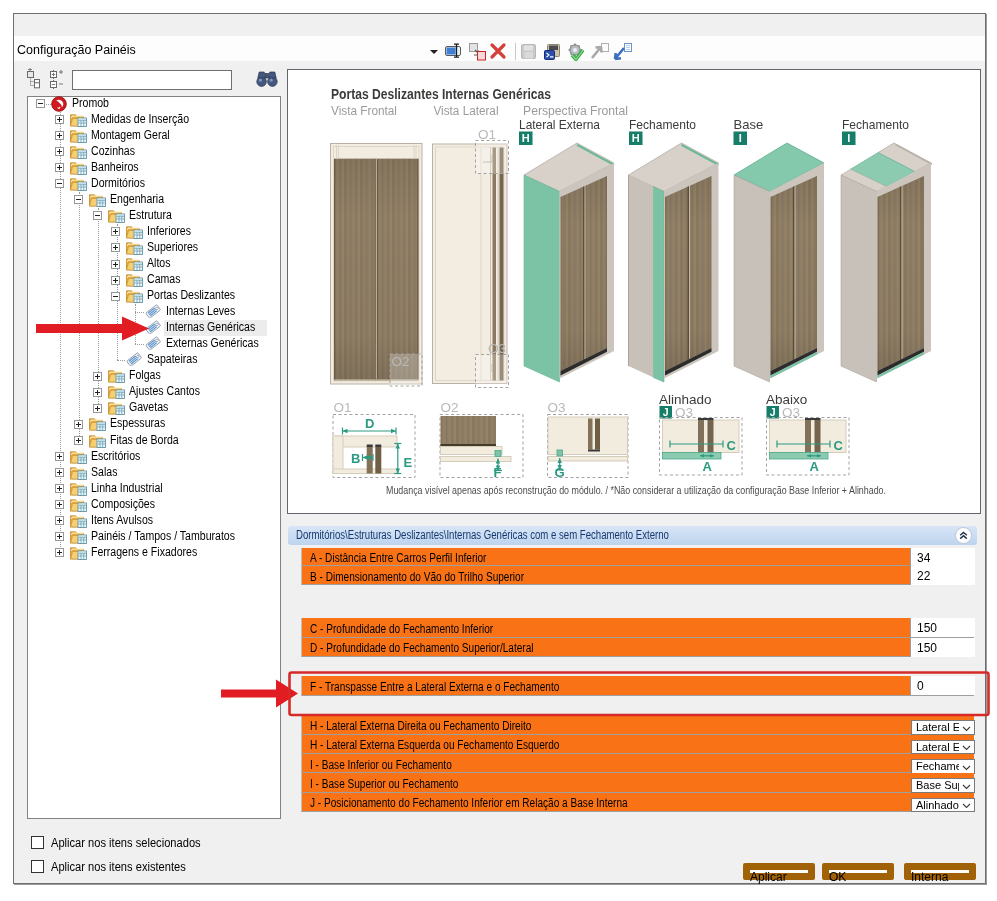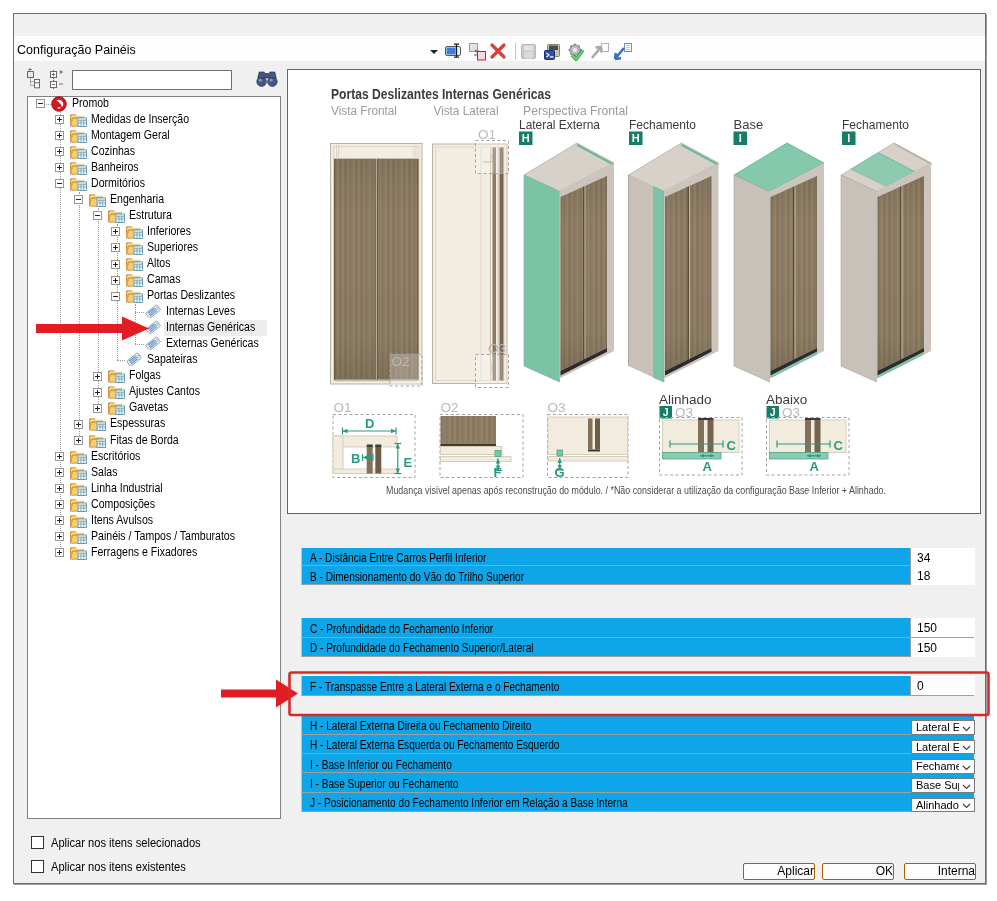--- a/index.html
+++ b/index.html
@@ -17,29 +17,29 @@
 .titem{position:absolute;font-size:12px;color:#000;white-space:nowrap;transform:scaleX(0.88);transform-origin:0 0}
 .exp{position:absolute;width:9px;height:9px;background:#fff;border:1px solid #969696}
 .exp:before{content:"";position:absolute;left:1px;right:1px;top:3px;height:1px;background:#222}
 .exp.p:after{content:"";position:absolute;top:1px;bottom:1px;left:3px;width:1px;background:#222}
 .vline{position:absolute;width:1px;border-left:1px dotted #9a9a9a}
 .hline{position:absolute;height:1px;border-top:1px dotted #9a9a9a}
 
 .phead{position:absolute;left:274px;width:689px;height:19px;background:linear-gradient(#d8e6f7,#bdd4ee);border-radius:3px;font-size:12px;color:#16386e;line-height:19px}
 .phead .ptxt{position:absolute;left:8px;white-space:nowrap;transform:scaleX(0.8);transform-origin:0 0}
 .pbtn{position:absolute;right:5px;top:1px;width:17px;height:17px;border-radius:50%;background:#fff;border:1px solid #b9c6d8;color:#222;text-align:center}
-.prow{position:absolute;left:287px;width:673px;height:20px;background:#0ea5e9;border-bottom:1px solid #9f9f9f;border-left:1px solid #c0c0c0}
+.prow{position:absolute;left:287px;width:673px;height:20px;background:#f97316;border-bottom:1px solid #9f9f9f;border-left:1px solid #c0c0c0}
 .prow .lbl{position:absolute;left:8px;top:3.5px;font-size:12px;color:#000;white-space:nowrap;transform:scaleX(0.84);transform-origin:0 0}
 .prow .val{position:absolute;left:608px;top:0;width:65px;height:19px;border-left:1px solid #9f9f9f;font-size:12px;padding:3px 0 0 6px;background:#fff}
 .prow .combo{position:absolute;left:609px;top:5px;width:64px;height:14.5px;border:1px solid #7a7a7a;background:#fff;font-size:11px;line-height:13.5px;padding:0 0 0 4px;overflow:hidden;white-space:nowrap}
 .prow .combo .ct{display:inline-block;width:43px;overflow:hidden;white-space:nowrap;vertical-align:top}
 
 .cb{position:absolute;width:13px;height:13px;background:#fff;border:1px solid #333}
 .cblbl{position:absolute;font-size:12.5px;color:#000;transform:scaleX(0.89);transform-origin:0 0}
-.btn{position:absolute;width:72px;height:17px;background:#fdfdfd;border:1px solid #a16207;border-radius:2px;text-align:right;font-size:12px;line-height:15px;color:#000}
+.btn{position:absolute;width:72px;height:17px;background:#fdfdfd;border:7px solid #a16207;border-radius:2px;text-align:left;font-size:12px;line-height:15px;color:#000}
 </style></head>
 <body>
 <div id="win">
 
 
   <div id="row2"></div>
   <div id="cfglabel">Configuração Painéis</div>
   <svg class="abs" style="left:414px;top:28px" width="206" height="19" viewBox="0 0 206 19">
     <path d="M2 8 L10 8 L6 12 Z" fill="#222"></path>
     <rect x="17.5" y="4.5" width="15" height="9" rx="1.5" fill="#e8f1fb" stroke="#5a5a5a"></rect>
@@ -642,27 +642,33 @@
 <line x1="763.0" y1="426.5" x2="763.0" y2="433.5" stroke="#2a9a82" stroke-width="1.2"></line>
 <line x1="816.0" y1="426.5" x2="816.0" y2="433.5" stroke="#2a9a82" stroke-width="1.2"></line>
 <text x="819.5" y="435.5" font-size="13" font-weight="bold" fill="#2a9a82">C</text>
 <line x1="793.0" y1="441.8" x2="807.0" y2="441.8" stroke="#2a9a82" stroke-width="1.2"></line>
 <path d="M793.0 441.8 l4 -1.8 v3.6 z" fill="#2a9a82"></path>
       <path d="M807.0 441.8 l-4 -1.8 v3.6 z" fill="#2a9a82"></path>
 <text x="795.5" y="456.5" font-size="13" font-weight="bold" fill="#2a9a82">A</text>
 <text x="622" y="479.5" font-size="11" fill="#4c4c4c" text-anchor="middle" textLength="500" lengthAdjust="spacingAndGlyphs">Mudança visível apenas após reconstrução do módulo. / *Não considerar a utilização da configuração Base Inferior + Alinhado.</text>
 </svg>
 
+  <div class="phead" style="top:512px">
+      <span class="ptxt">Dormitórios\Estruturas Deslizantes\Internas Genéricas com e sem Fechamento Externo</span>
+      <span class="pbtn"><svg width="15" height="15" viewBox="0 0 15 15">
+          <path d="M4.2 7.2 L7.5 4.4 L10.8 7.2 M4.2 10.6 L7.5 7.8 L10.8 10.6" stroke="#20324e" stroke-width="1.5" fill="none"></path>
+        </svg></span>
+    </div>
   <div class="prow" style="top:533.5px;height:18.5px">
       <span class="lbl">A - Distância Entre Carros Perfil Inferior</span>
       <span class="val">34</span>
     </div>
   <div class="prow" style="top:552px;height:18.5px">
       <span class="lbl">B - Dimensionamento do Vão do Trilho Superior</span>
-      <span class="val">18</span>
+      <span class="val">22</span>
     </div>
   <div class="prow" style="top:604.2px;height:19.4px">
       <span class="lbl">C - Profundidade do Fechamento Inferior</span>
       <span class="val">150</span>
     </div>
   <div class="prow" style="top:623.6px;height:19.4px">
       <span class="lbl">D - Profundidade do Fechamento Superior/Lateral</span>
       <span class="val">150</span>
     </div>
   <div class="prow" style="top:662.4px;height:19.4px">

